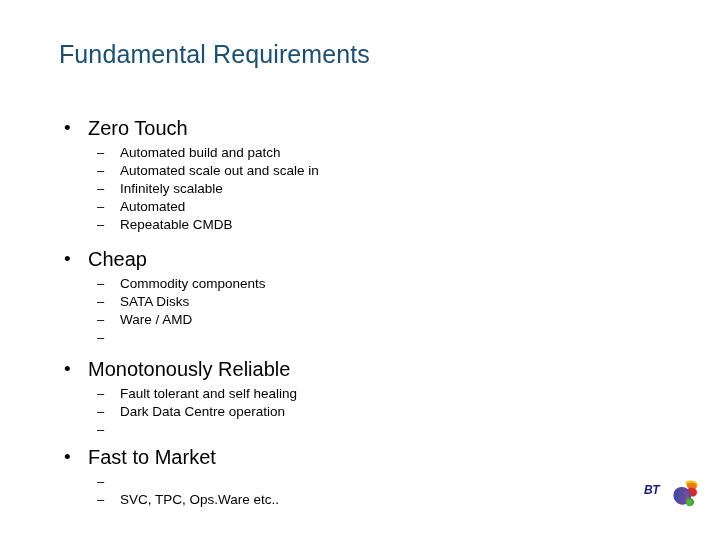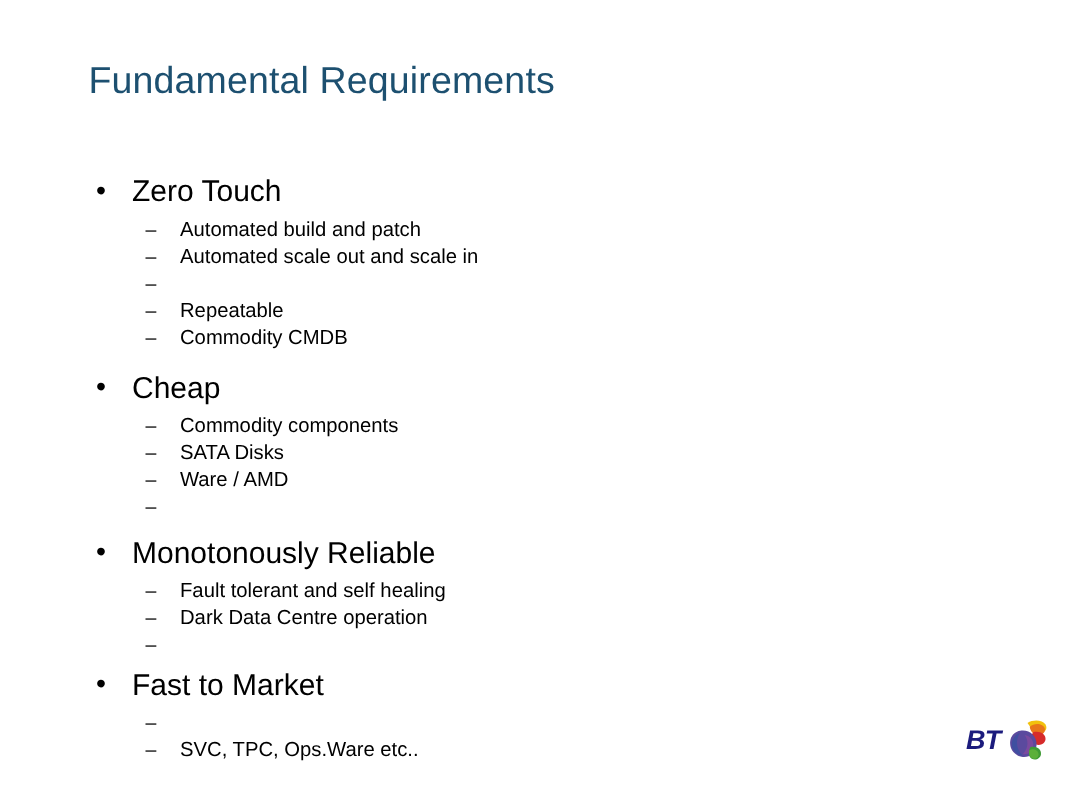--- a/index.html
+++ b/index.html
@@ -84,21 +84,21 @@
 
   
   .bt-logo {
     position:absolute;
     left:644px; top:478px;
     width:60px; height:32px;
   }
   .bt-word {
     position:absolute;
     left:0; top:5px;
-    font-size:18px;
+    font-size:12px;
     font-weight:bold;
     font-style:italic;
     letter-spacing:-0.5px;
     color:#1b1b7d;
     font-family:"Liberation Sans", sans-serif;
   }
   .bt-globe {
     position:absolute;
     left:24px; top:0px;
     width:32px; height:32px;
@@ -122,28 +122,29 @@
         <div class="l2">
           <span class="dash">–</span>
           <span class="txt">Automated build and patch</span>
         </div>
         <div class="l2">
           <span class="dash">–</span>
           <span class="txt">Automated scale out and scale in</span>
         </div>
         <div class="l2">
           <span class="dash">–</span>
-        </div>
-        <div class="l2">
-          <span class="dash">–</span>
-          <span class="txt">Repeatable</span>
-        </div>
-        <div class="l2">
-          <span class="dash">–</span>
-          <span class="txt">Commodity CMDB</span>
+          <span class="txt">Infinitely scalable</span>
+        </div>
+        <div class="l2">
+          <span class="dash">–</span>
+          <span class="txt">Automated</span>
+        </div>
+        <div class="l2">
+          <span class="dash">–</span>
+          <span class="txt">Repeatable CMDB</span>
         </div>
       </div>
     </div>
 
     <div class="gap-a"></div>
 
     <div class="group">
       <div class="l1">
         <span class="dot">•</span>
         <span class="txt">Cheap</span>

